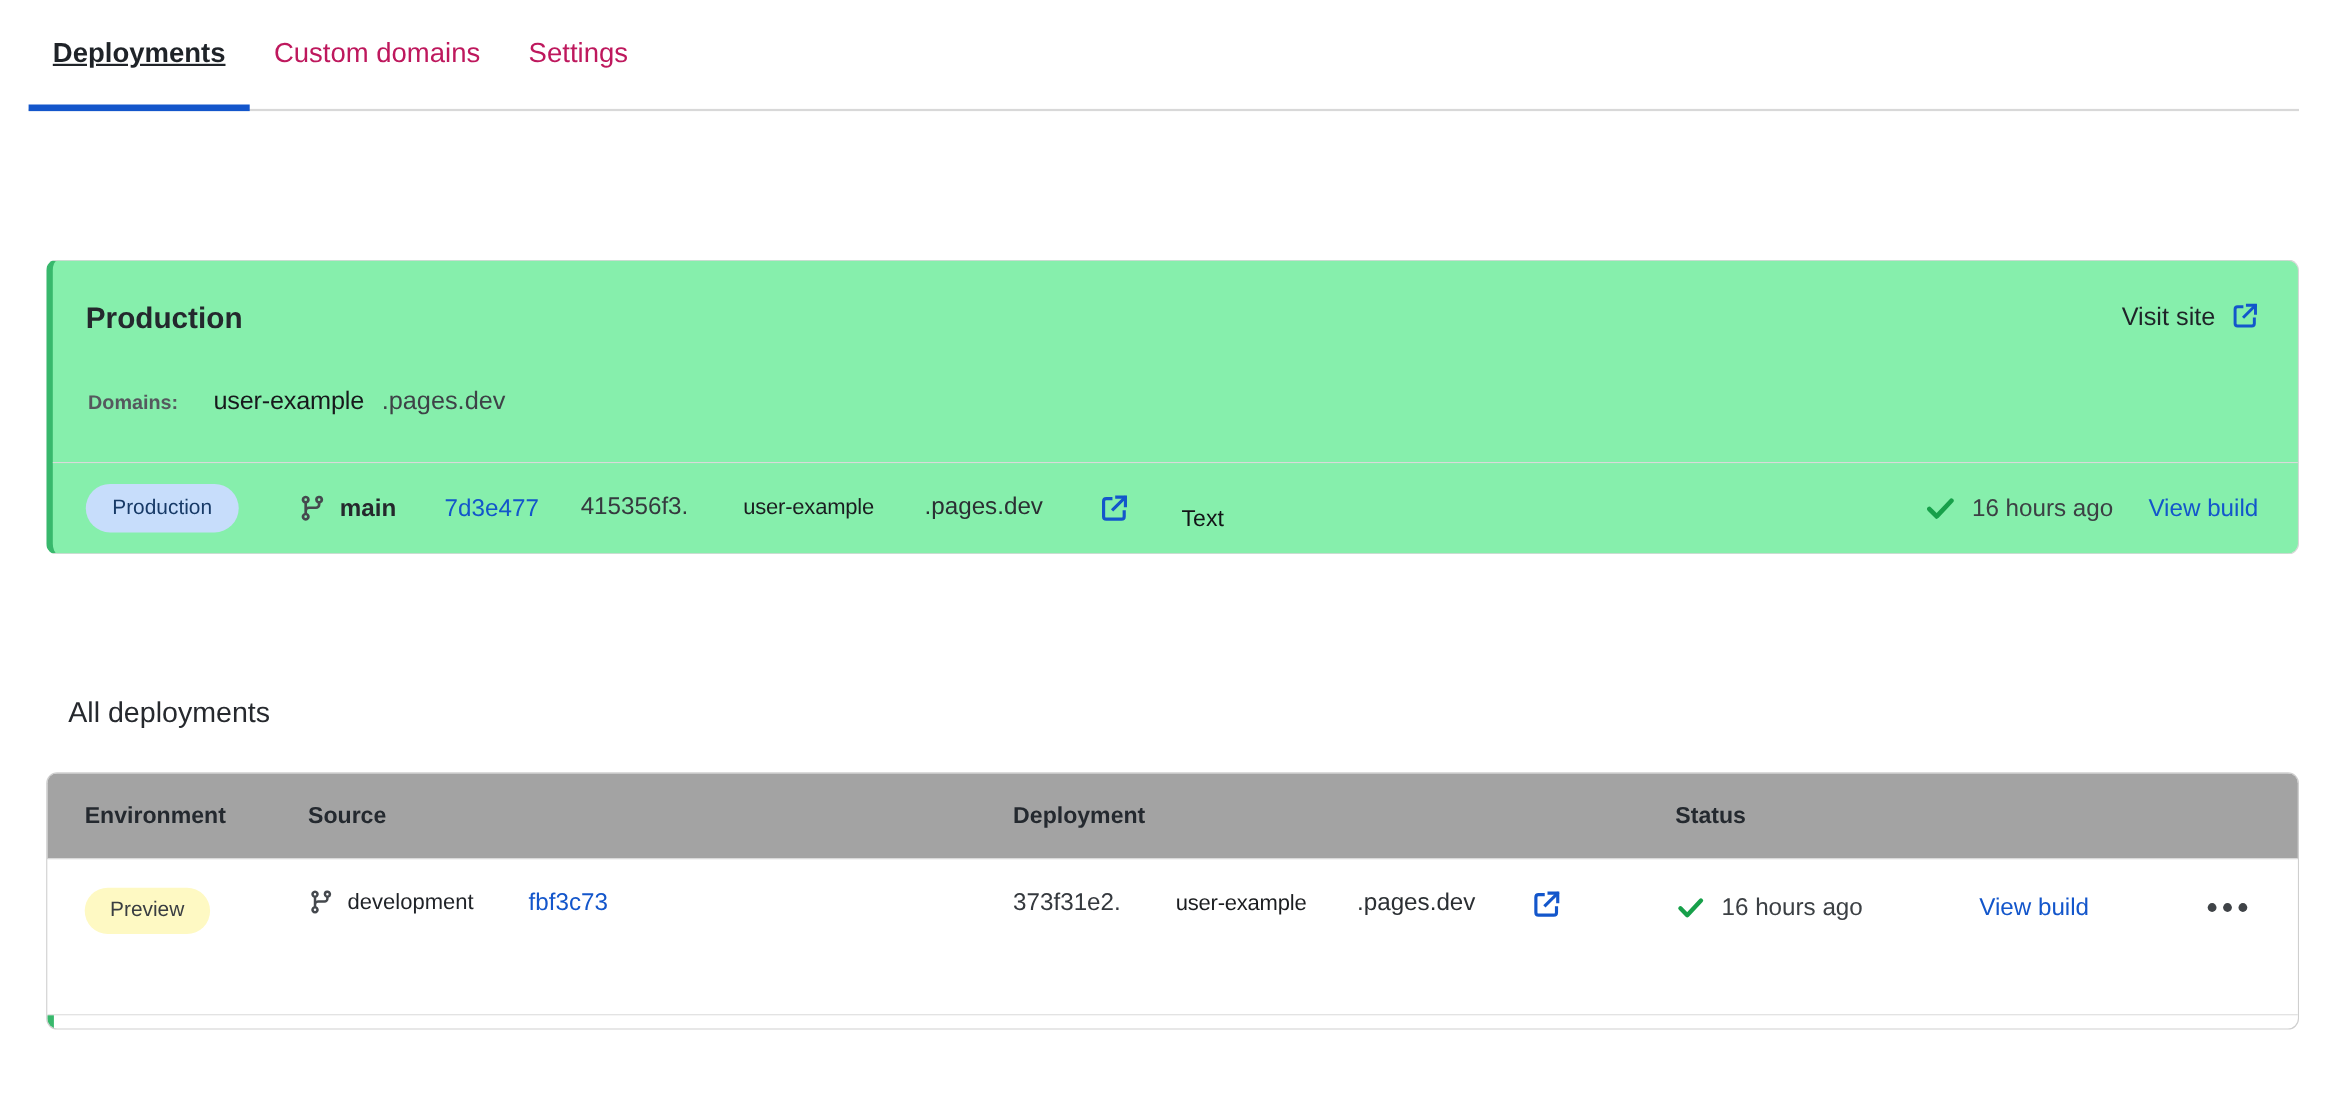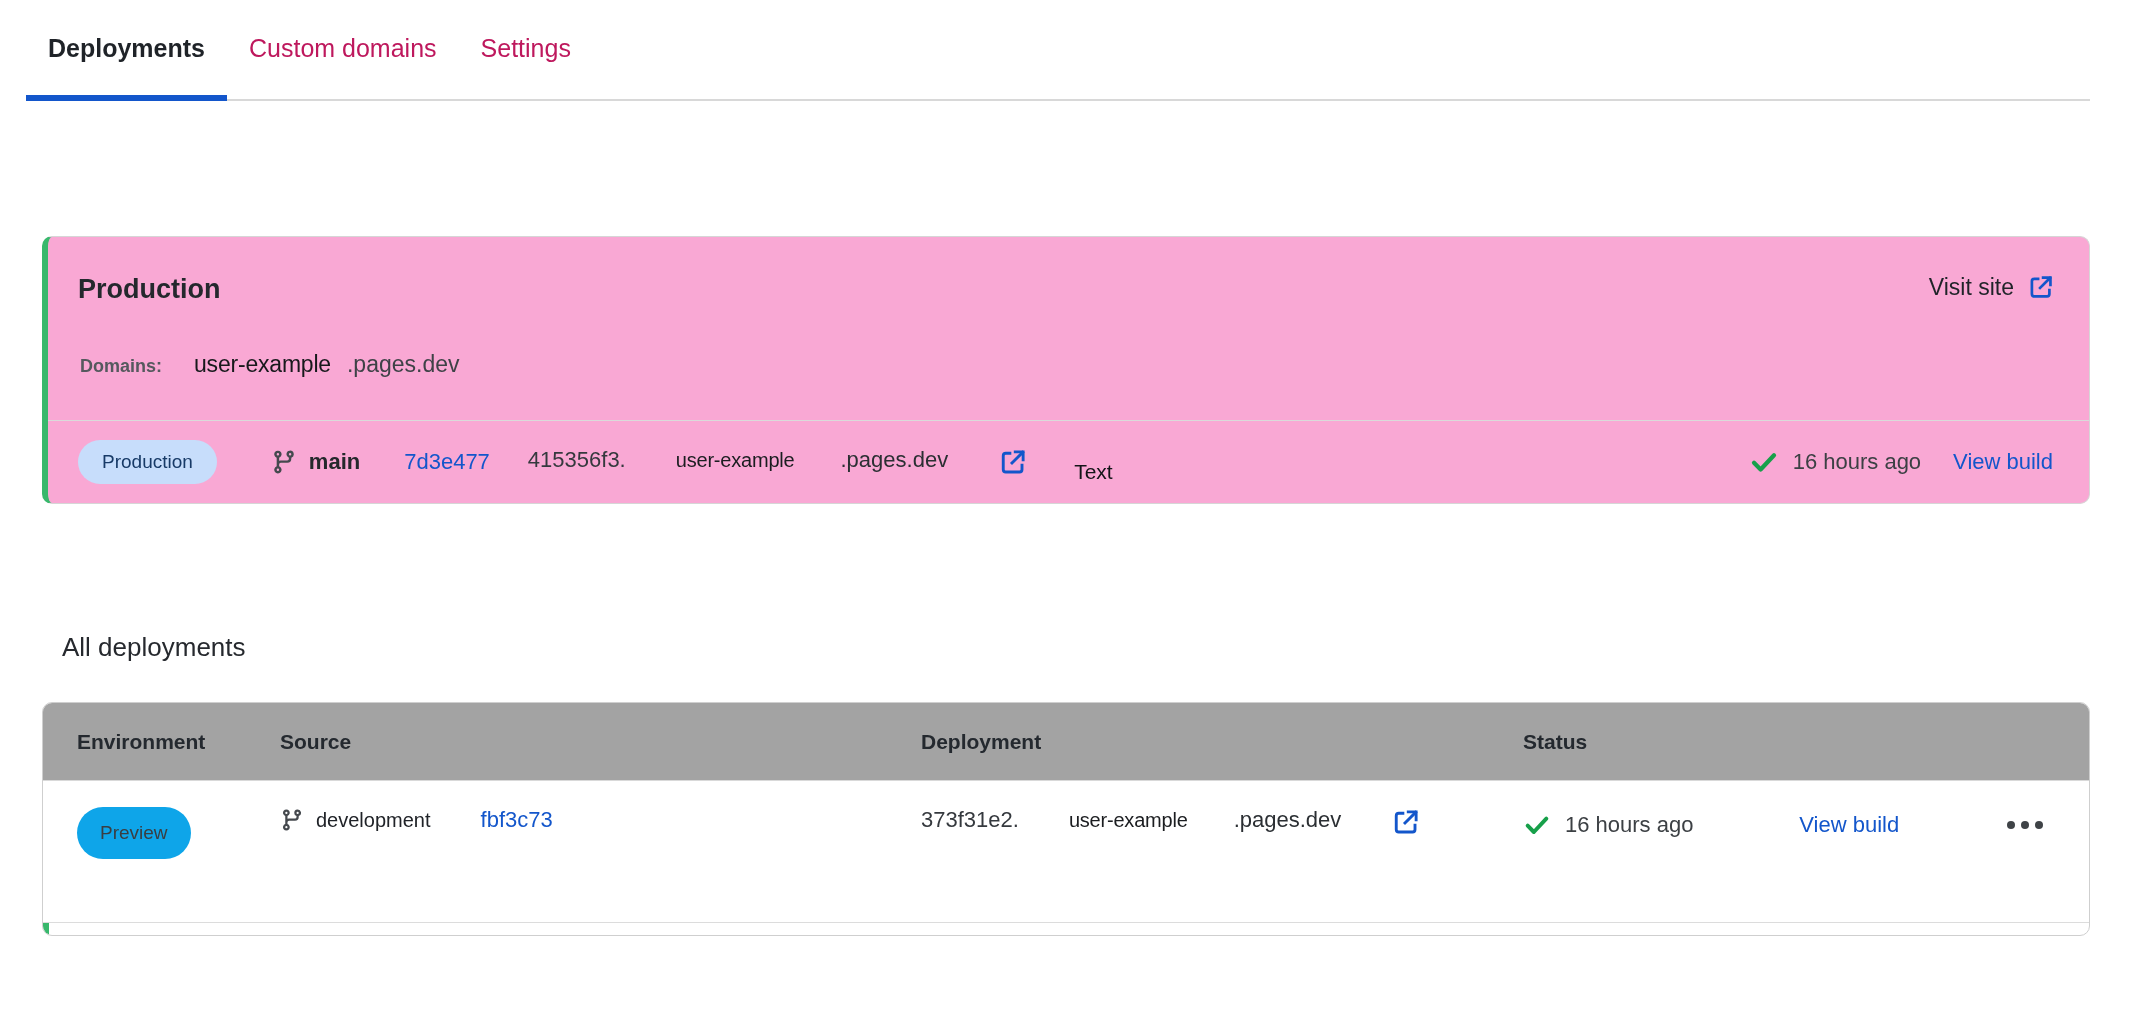--- a/index.html
+++ b/index.html
@@ -8,38 +8,38 @@
     width: 2132px; height: 1012px;
     overflow: hidden;
     background: #ffffff;
     color: #202124;
     font-family: "Liberation Sans", sans-serif;
   }
 
   
   .tabbar { display:flex; margin:0 42px 0 26px; padding-top:33px; border-bottom:2px solid #d8d8d8; }
   .tab { position:relative; padding:0 22px 36px; font-size:25px; line-height:30px; color:#be185d; cursor:pointer; }
-  .tab.active { color:#1f2328; font-weight:700; }
+  .tab.active { color:#1f2328; font-weight:700;text-decoration:underline; }
   .tab.active::after { content:""; position:absolute; left:0; right:0; bottom:-2px; height:6px; background:#1356cb; }
 
   
-  .card { margin:135px 42px 0; border:1px solid #d6d6d6; border-left:6px solid #38b86c; border-radius:10px; background:#f9a8d4; }
+  .card { margin:135px 42px 0; border:1px solid #d6d6d6; border-left:6px solid #38b86c; border-radius:10px; background:#86efac; }
   .card-top { display:flex; justify-content:space-between; align-items:flex-start; padding:36px 34px 0 30px; }
   .card-title { margin:0; font-size:27px; line-height:32px; font-weight:600; color:#24282d; }
   .visit { display:flex; align-items:center; gap:13px; font-size:23px; font-weight:500; color:#1f2328; cursor:pointer; text-decoration:none; }
   .auto-row { display:flex; align-items:center; gap:24px; padding:44px 0 0 30px; font-size:22px; line-height:30px; color:#3b4046; }
   .domains-row { display:flex; align-items:baseline; padding:46px 0 42px 32px; }
   .domains-label { font-size:18px; font-weight:700; color:#55595e; margin-right:32px; }
   .domain-main { font-size:23px; color:#17191c; margin-right:16px; letter-spacing:-0.2px; }
   .domain-suffix { font-size:23px; color:#3e4247; }
 
   .prod-row { display:flex; align-items:center; border-top:1px solid #dadada; padding:19px 36px 19px 30px; }
   .badge { display:inline-flex; align-items:center; justify-content:center; border-radius:999px; white-space:nowrap; }
   .badge-blue { background:#c7ddfb; color:#173a67; font-size:19px; height:44px; padding:0 24px; margin-right:54px; }
-  .badge-gray { background:#0ea5e9; color:#3a3e42; font-size:19px; height:52px; padding:0 23px; }
+  .badge-gray { background:#fef9c3; color:#3a3e42; font-size:19px; height:42px; padding:0 23px; }
   .branch-icon { margin-right:12px; display:inline-flex; }
   .branch { font-weight:700; font-size:22px; color:#25282c; margin-right:44px; }
   .commit-link { color:#1356cb; font-size:22px; margin-right:38px; cursor:pointer; text-decoration:none; }
   .dep-url { display:flex; align-items:baseline; cursor:pointer;gap:34px; }
   .dep-id { font-size:22px; color:#35393e; }
   .dep-name { font-size:20px; color:#1b1d20; margin:0 12px 0 16px; letter-spacing:-0.2px; }
   .dep-suffix { font-size:22px; color:#2b2f33; margin-right:16px; }
   .ext-icon { display:inline-flex; align-self:center; }
   .stray-text { font-size:21px; color:#131518; margin-left:46px; transform:translateY(10px); }
   .row-right { margin-left:auto; display:flex; align-items:center; }

